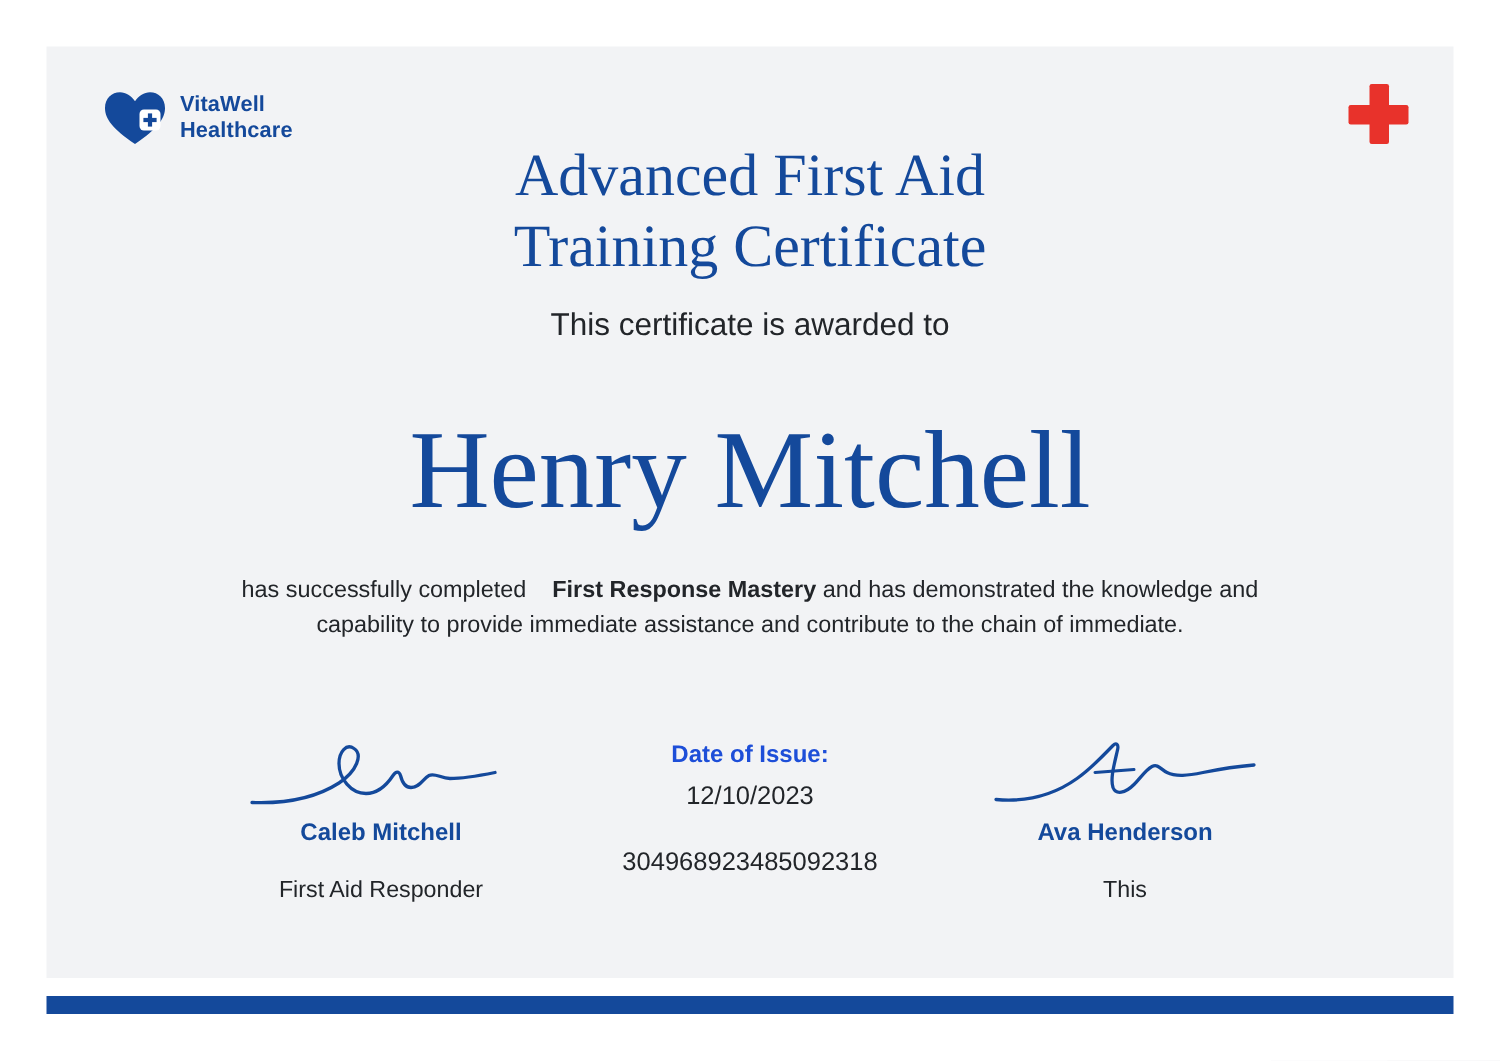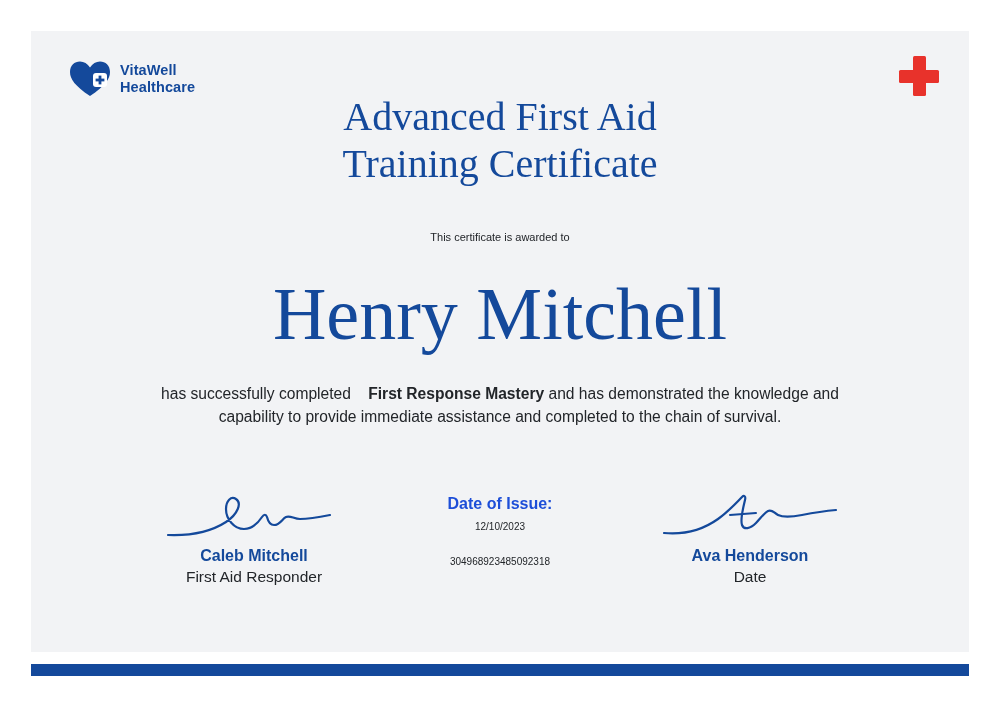--- a/index.html
+++ b/index.html
@@ -99,23 +99,23 @@
     line-height: 47px;
     color: #14499b;
     font-weight: normal;
   }
   .title .line2 { display: block; }
 
   .awarded-to {
     position: absolute;
     left: 0;
     right: 0;
-    top: 200px;
-    text-align: center;
-    font-size: 11px;
+    top: 174px;
+    text-align: center;
+    font-size: 21px;
     color: #222529;
   }
 
   .recipient {
     position: absolute;
     left: 0;
     right: 0;
     top: 240px;
     text-align: center;
     font-family: "Liberation Serif", serif;
@@ -157,40 +157,40 @@
     margin: 0 auto;
     height: 52px;
   }
   .sig-name {
     margin-top: 6px;
     font-size: 16px;
     font-weight: bold;
     color: #14499b;
   }
   .sig-role {
-    margin-top: 3px;
+    margin-top: 20px;
     font-size: 15.5px;
     color: #222529;
   }
 
   .center-block {
     position: absolute;
     left: 0;
     right: 0;
     top: 6px;
     text-align: center;
   }
   .field-label {
     font-size: 16px;
     font-weight: bold;
     color: #1d4ed8;
   }
   .field-value {
     margin-top: 8px;
-    font-size: 10px;
+    font-size: 17px;
     color: #222529;
   }
   .field-gap { height: 16px; }
 </style>
 </head>
 <body>
 
 <div class="page">
 
   <div class="certificate">
@@ -218,21 +218,21 @@
     <div class="title">
       <span>Advanced First Aid</span>
       <span class="line2">Training Certificate</span>
     </div>
 
     <div class="awarded-to">This certificate is awarded to</div>
 
     <div class="recipient">Henry Mitchell</div>
 
     <div class="body-text">
-      <span>has successfully completed </span><b>First Response Mastery</b><span> and has demonstrated the knowledge and capability to provide immediate assistance and completed to the chain of survival.</span>
+      <span>has successfully completed </span><b>First Response Mastery</b><span> and has demonstrated the knowledge and capability to provide immediate assistance and contribute to the chain of immediate.</span>
     </div>
 
     <div class="bottom">
 
       <div class="sig-block sig-left">
         <span class="sig-svg">
           <svg width="180" height="52" viewBox="0 0 180 52" xmlns="http://www.w3.org/2000/svg">
             <path d="M4 46 C30 47 48 42 62 33 C74 25 78 14 72 10 C67 6.5 62 12 62 20 C62 30 70 40 80 40 C88 40 94 34 98 28 C100 25 102 25 103 28 C104 32 106 36 110 36 C116 36 118 30 122 28 C126 26 130 30 136 30 C146 30 156 28 166 26" fill="none" stroke="#14499b" stroke-width="2.2" stroke-linecap="round"></path>
           </svg>
         </span>
@@ -248,21 +248,21 @@
       </div>
 
       <div class="sig-block sig-right">
         <span class="sig-svg">
           <svg width="180" height="52" viewBox="0 0 180 52" xmlns="http://www.w3.org/2000/svg">
             <path d="M4 44 C26 46 44 40 58 30 C68 23 76 14 82 8 C84 6 86 7 85 11 C83 20 80 30 82 36 C84 41 90 40 96 34 C100 30 104 24 108 22 C112 20 114 24 118 26 C124 29 132 28 142 26 C152 24 164 22 176 21" fill="none" stroke="#14499b" stroke-width="2.2" stroke-linecap="round"></path>
             <path d="M70 26 L96 24" fill="none" stroke="#14499b" stroke-width="2" stroke-linecap="round"></path>
           </svg>
         </span>
         <div class="sig-name">Ava Henderson</div>
-        <div class="sig-role">Date</div>
+        <div class="sig-role">This</div>
       </div>
 
     </div>
 
   </div>
 
   <div class="footer-bar"></div>
 
 </div>
 

